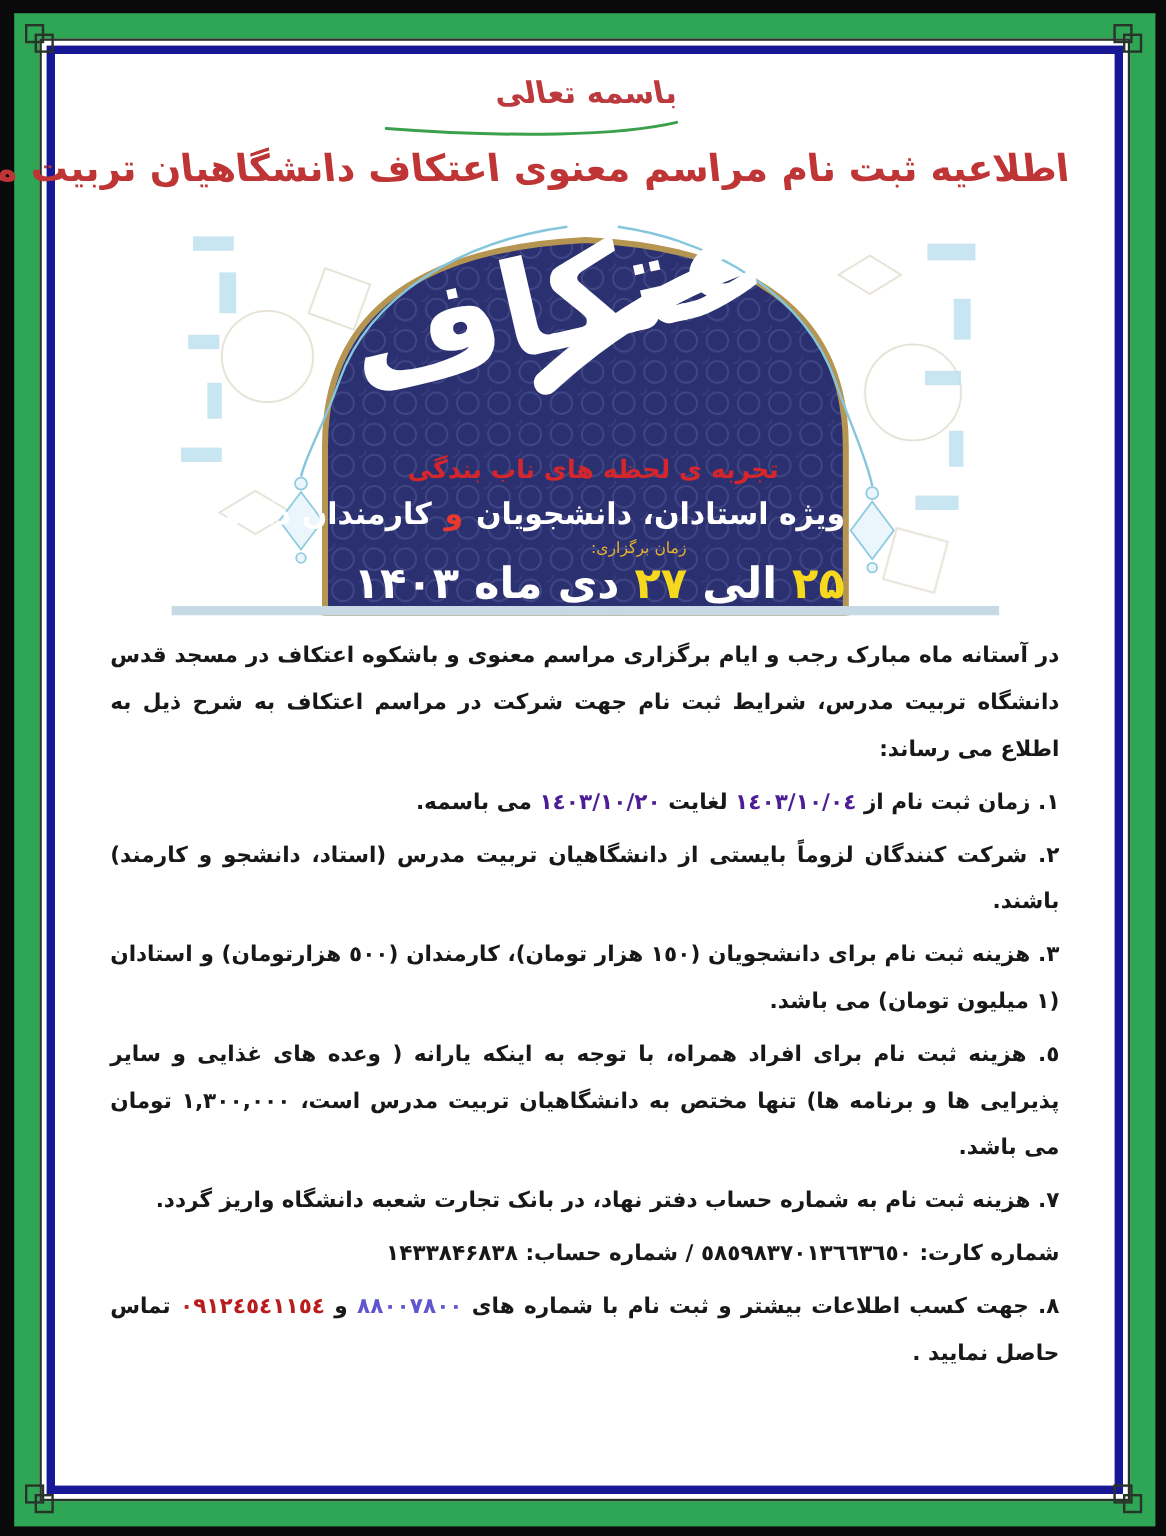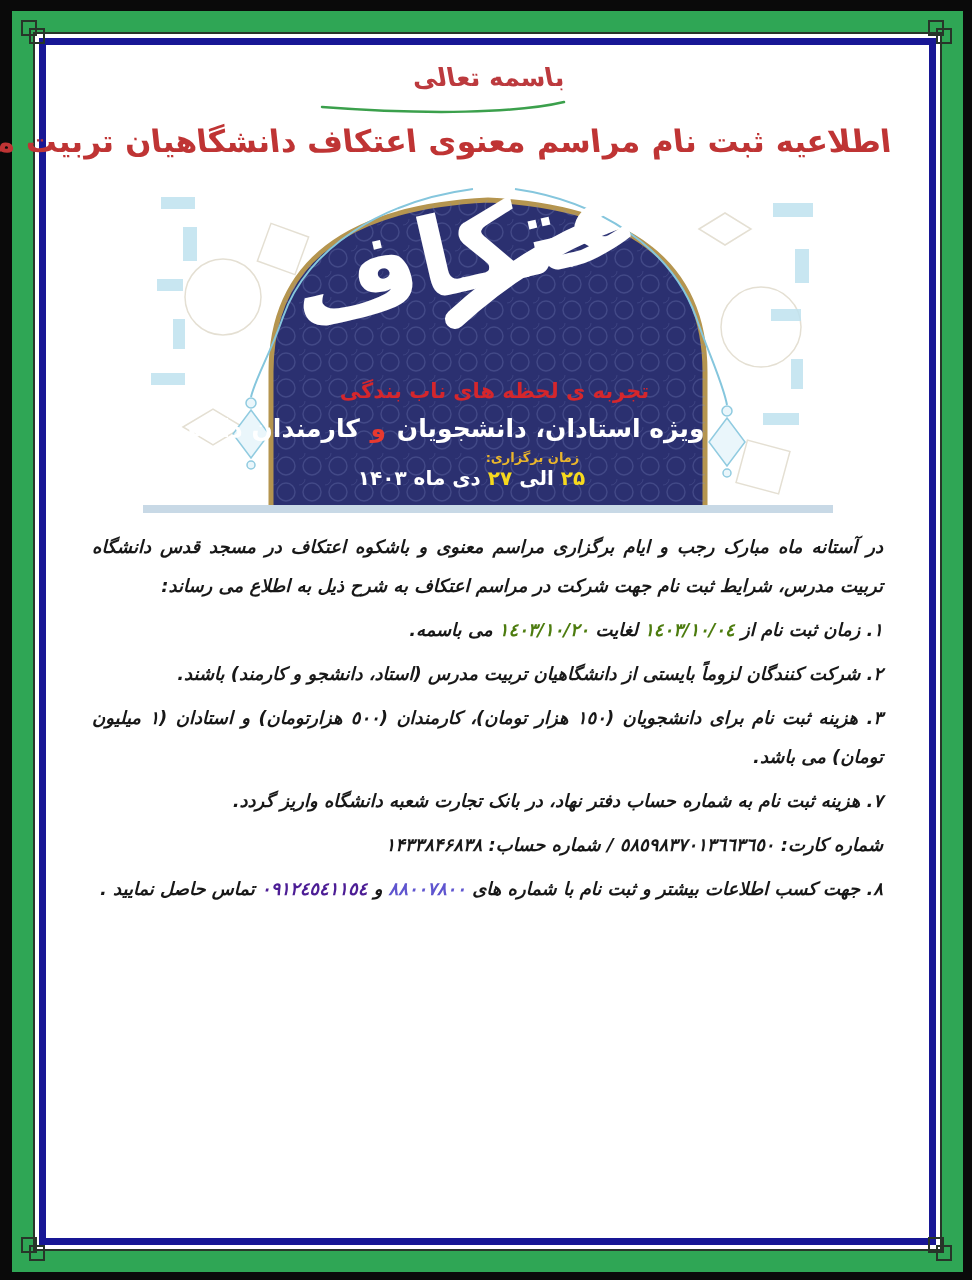--- a/index.html
+++ b/index.html
@@ -31,32 +31,32 @@
   .poster svg{position:absolute;inset:0;}
   .calli{position:absolute;left:115px;top:26px;width:450px;text-align:center;
          color:#ffffff;font-size:110px;font-weight:bold;line-height:1;
          transform:rotate(-13deg);pointer-events:none;}
   .p-sub{position:absolute;left:135px;top:212px;width:434px;text-align:center;
          color:#d5262c;font-size:21px;font-weight:bold;}
   .p-aud{position:absolute;left:128px;top:247px;width:434px;text-align:center;
          color:#ffffff;font-size:25px;font-weight:bold;white-space:nowrap;}
   .aud-and{color:#e8392f;padding:0 2px;}
   .p-time{position:absolute;left:315px;top:283px;width:150px;text-align:center;
-          color:#e9b52c;font-size:13px;font-weight:bold;}
-  .p-date{position:absolute;left:112px;top:299px;width:434px;text-align:center;
-          color:#ffffff;font-size:20px;font-weight:bold;white-space:nowrap;}
+          color:#e9b52c;font-size:13px;font-weight:normal;}
+  .p-date{position:absolute;left:140px;top:299px;width:434px;text-align:center;
+          color:#ffffff;font-size:36px;font-weight:bold;white-space:nowrap;}
   .p-date .yel{color:#f6d91e;}
 
   
   .body-text{padding:2px 8px 0 8px;color:#181818;font-size:18px;font-weight:bold;
              text-align:justify;line-height:39px;}
-  .body-text p{margin:0 0 5px 0;font-style:italic;}
-  .c-date{color:#4d7c0f;}
+  .body-text p{margin:0 0 5px 0;}
+  .c-date{color:#4c1d95;}
   .c-phone1{color:#5f55cf;}
-  .c-phone2{color:#4c1d95;}
+  .c-phone2{color:#b91c1c;}
 </style>
 </head>
 <body>
 
 <div class="page">
   <div class="green-frame">
     <div class="thin-frame">
       <div class="knot tl">
           <i></i>
           <i></i>
@@ -151,20 +151,21 @@
               <span class="yel">۲۵</span><span> الی </span><span class="yel">۲۷</span><span> دی ماه ۱۴۰۳</span>
             </div>
           </div>
 
           <div class="body-text">
             <p class="intro">در آستانه ماه مبارک رجب و ایام برگزاری مراسم معنوی و باشکوه اعتکاف در مسجد قدس دانشگاه تربیت مدرس، شرایط ثبت نام جهت شرکت در مراسم اعتکاف به شرح ذیل به اطلاع می رساند:</p>
             <div>
                 <p><span>١. زمان ثبت نام از </span><span class="c-date">١٤٠٣/١٠/٠٤</span><span> لغایت </span><span class="c-date">١٤٠٣/١٠/٢٠</span><span> می باسمه.</span></p>
                 <p><span>٢. شرکت کنندگان لزوماً بایستی از دانشگاهیان تربیت مدرس (استاد، دانشجو و کارمند) باشند.</span></p>
                 <p><span>٣. هزینه ثبت نام برای دانشجویان (١٥٠ هزار تومان)، کارمندان (٥٠٠ هزارتومان) و استادان (١ میلیون تومان) می باشد.</span></p>
+                <p><span>٥. هزینه ثبت نام برای افراد همراه، با توجه به اینکه یارانه ( وعده های غذایی و سایر پذیرایی ها و برنامه ها) تنها مختص به دانشگاهیان تربیت مدرس است، ١,٣٠٠,٠٠٠ تومان می باشد.</span></p>
                 <p><span>٧. هزینه ثبت نام به شماره حساب دفتر نهاد، در بانک تجارت شعبه دانشگاه واریز گردد.</span></p>
                 <p><span>شماره کارت: </span><span>٥٨٥٩٨٣٧٠١٣٦٦٣٦٥٠</span><span> / شماره حساب: </span><span>۱۴۳۳۸۴۶۸۳۸</span></p>
                 <p><span>٨. جهت کسب اطلاعات بیشتر و ثبت نام با شماره های </span><span class="c-phone1">۸۸۰۰۷۸۰۰</span><span> و </span><span class="c-phone2">٠٩١٢٤٥٤١١٥٤</span><span> تماس حاصل نمایید .</span></p>
               </div>
           </div>
 
         </div>
       </div>
     </div>
   </div>

